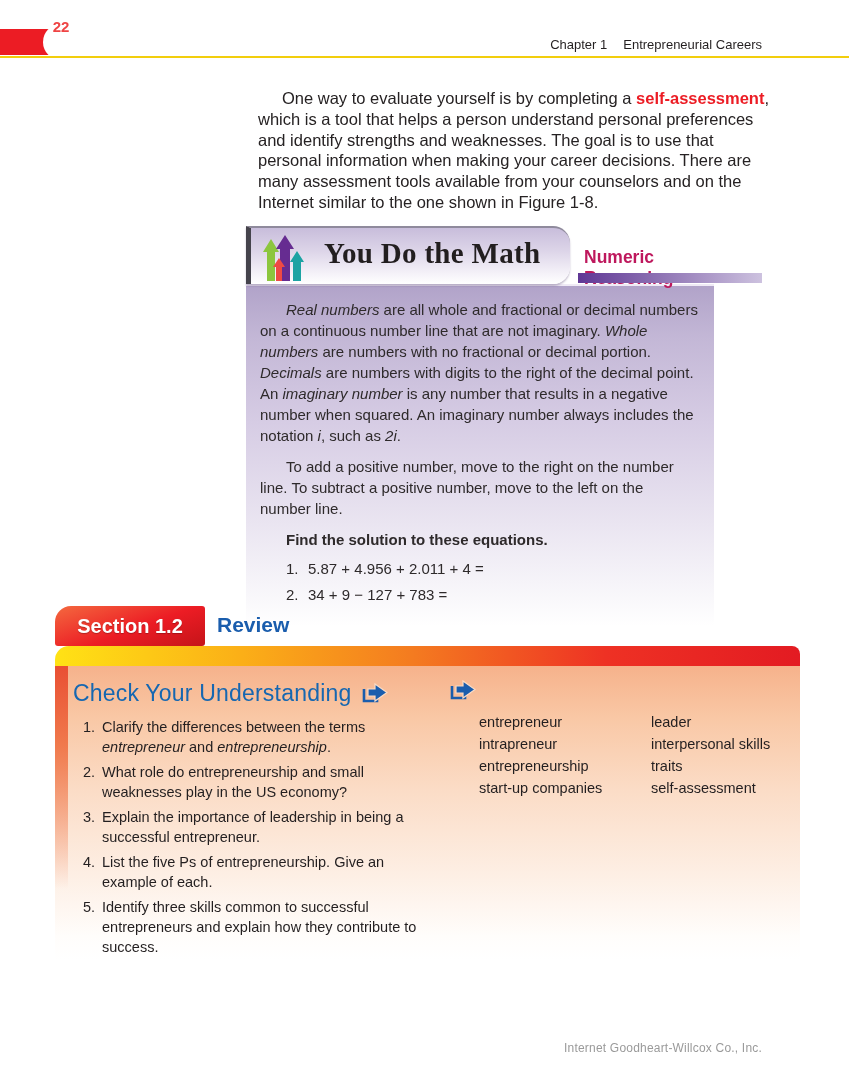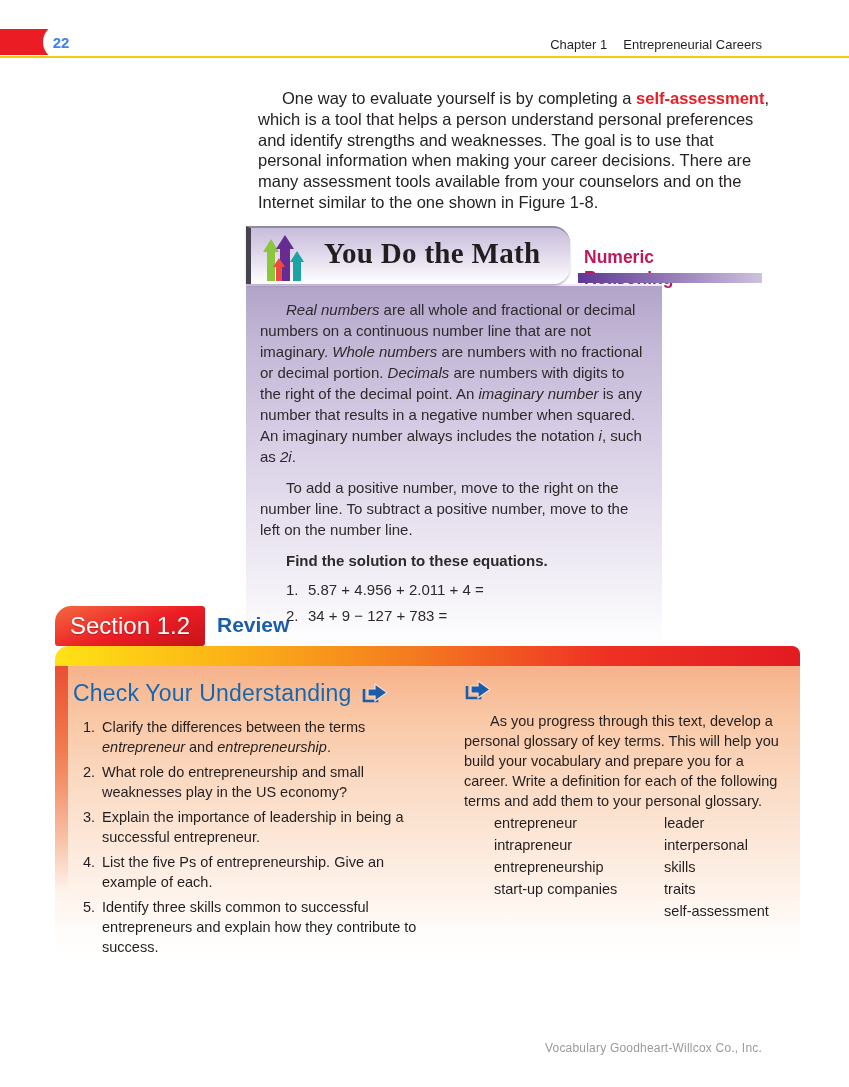--- a/index.html
+++ b/index.html
@@ -5,35 +5,35 @@
   * { box-sizing: border-box; }
   html,body { margin:0; padding:0; background:#ffffff; }
   .page {
     position:relative; width:849px; height:1087px; background:#ffffff;
     font-family:"Liberation Sans", sans-serif; overflow:hidden;
   }
 
   
   .red-tab { position:absolute; left:0; top:29px; width:66px; height:26px; background:#EC1C24; }
   .page-circle { position:absolute; left:43px; top:24px; width:36px; height:36px; border-radius:50%; background:#ffffff; }
-  .page-number { position:absolute; left:43px; top:24px; width:36px; height:36px;
+  .page-number { position:absolute; left:43px; top:8px; width:36px; height:36px;
     display:flex; align-items:center; justify-content:center;
-    font-weight:bold; font-size:15px; color:#3b82f6; }
+    font-weight:bold; font-size:15px; color:#ef4444; }
   .running-head { position:absolute; top:37px; right:87px; font-size:13px; color:#231F20; }
   .running-head .rh-chapter { margin-right:16px; }
   .yellow-rule { position:absolute; top:56px; left:0; width:849px; height:2px; background:#F2CE0D; }
 
   
   .intro { position:absolute; left:246px; top:76px; width:521px;
     font-family:Liberation Sans, sans-serif; font-size:16.5px; line-height:20.8px;
     color:#262223; text-indent:24px; margin:12px; }
   .kw { color:#EC1C24; font-weight:bold; }
 
   
-  .math-box { position:absolute; left:246px; top:226px; width:416px; }
+  .math-box { position:absolute; left:246px; top:226px; width:468px; }
   .mb-header { position:relative; height:58px; }
   .mb-plate { position:absolute; left:0; top:0; width:324px; height:58px;
     background:linear-gradient(180deg,#C8BDDB 0%,#DCD4E8 40%,#F4F1F8 80%,#FFFFFF 100%);
     border-radius:0 17px 17px 0;
     border-left:5px solid #45434C; border-top:2px solid #8F8A9C;
     box-shadow:0 2px 2px rgba(83,63,112,0.35); }
   .mb-arrows { position:absolute; left:14px; top:8px; }
   .mb-title { position:absolute; left:78px; top:11px;
     font-family:"Liberation Serif", serif; font-weight:bold; font-size:29px;
     color:#221E1F; letter-spacing:0.3px; }
@@ -46,27 +46,27 @@
   .mb-prompt { font-weight:bold; text-indent:0 !important; padding-left:26px; margin-bottom:6px !important; }
   .mb-eqs { list-style:none; margin:0; padding:0 0 0 26px; }
   .mb-eqs li { font-size:15px; line-height:26px; color:#2E2A2B; }
   .eq-num { display:inline-block; width:22px; }
   .it { font-style:italic; }
 
   
   .sec-box { position:absolute; left:55px; top:606px; width:150px; height:40px;
     background:linear-gradient(160deg,#F4693F 0%,#EC1C24 55%,#C51419 100%);
     border-radius:16px 3px 3px 3px; display:flex; align-items:center; justify-content:center; }
-  .sec-box span { color:#ffffff; font-weight:normal; font-size:24px; text-shadow:0 1px 1px rgba(0,0,0,0.25); }
+  .sec-box span { color:#ffffff; font-weight:bold; font-size:20px; text-shadow:0 1px 1px rgba(0,0,0,0.25); }
   .review-label { position:absolute; left:217px; top:613px; color:#1A5DAD; font-weight:bold; font-size:21px; }
 
   .review-panel { position:absolute; left:55px; top:646px; width:745px; }
   .rp-bar { height:20px; border-radius:14px 8px 0 0;
     background:linear-gradient(90deg,#FFE215 0%,#FBAF17 25%,#F47B20 48%,#EE3124 74%,#E31B22 100%); }
-  .rp-body { position:relative; height:294px; display:flex; gap:39px; padding:12px 18px 0 18px;
+  .rp-body { position:relative; height:294px; display:flex; gap:24px; padding:12px 18px 0 18px;
     background:linear-gradient(180deg,#F6B28B 0%,#F9C8A6 18%,#FBDCC6 42%,#FDEEE3 70%,#FFFDFB 92%,#FFFFFF 100%); }
   .rp-body::before { content:""; position:absolute; left:0; top:0; width:13px; height:76%;
     background:linear-gradient(180deg,#E94F33 0%,#F0794C 35%,rgba(246,178,139,0) 100%); }
 
   .rp-col-left { width:352px; position:relative; }
   .rp-col-right { flex:1; position:relative; }
   .col-heading { display:flex; align-items:center; gap:10px; color:#1667B1;
     font-size:23px; margin:2px 0 10px 0; white-space:nowrap; }
   .col-heading .hd-text { letter-spacing:0.2px; }
 
@@ -163,35 +163,34 @@
         </ol>
       </div>
 
       <div class="rp-col-right">
         <div class="col-heading">
           <svg width="27" height="21" viewBox="0 0 27 21">
             <path d="M3,6 L3,18 L16,18 L16,12" fill="none" stroke="#1A5DAD" stroke-width="2.6"></path>
             <polygon points="14,1 26,9.5 14,18 14,13 7,13 7,6 14,6" fill="#1A5DAD" stroke="#FBDCC6" stroke-width="1.2"></polygon>
           </svg>
         </div>
-        <p class="vocab-intro">As you progress through this text, develop a personal glossary of key terms. This will help you build your vocabulary and prepare you for a career. Write a definition for each of the following terms and add them to your personal glossary.</p>
         <div class="vocab-cols">
           <ul class="vocab-col first">
             <li>entrepreneur</li>
             <li>intrapreneur</li>
             <li>entrepreneurship</li>
             <li>start-up companies</li>
           </ul>
           <ul class="vocab-col">
             <li>leader</li>
             <li>interpersonal skills</li>
             <li>traits</li>
             <li>self-assessment</li>
           </ul>
         </div>
       </div>
 
     </div>
   </div>
 
-  <div class="copyright">Vocabulary Goodheart-Willcox Co., Inc.</div>
+  <div class="copyright">Internet Goodheart-Willcox Co., Inc.</div>
 
 </div>
 
 </body></html>

